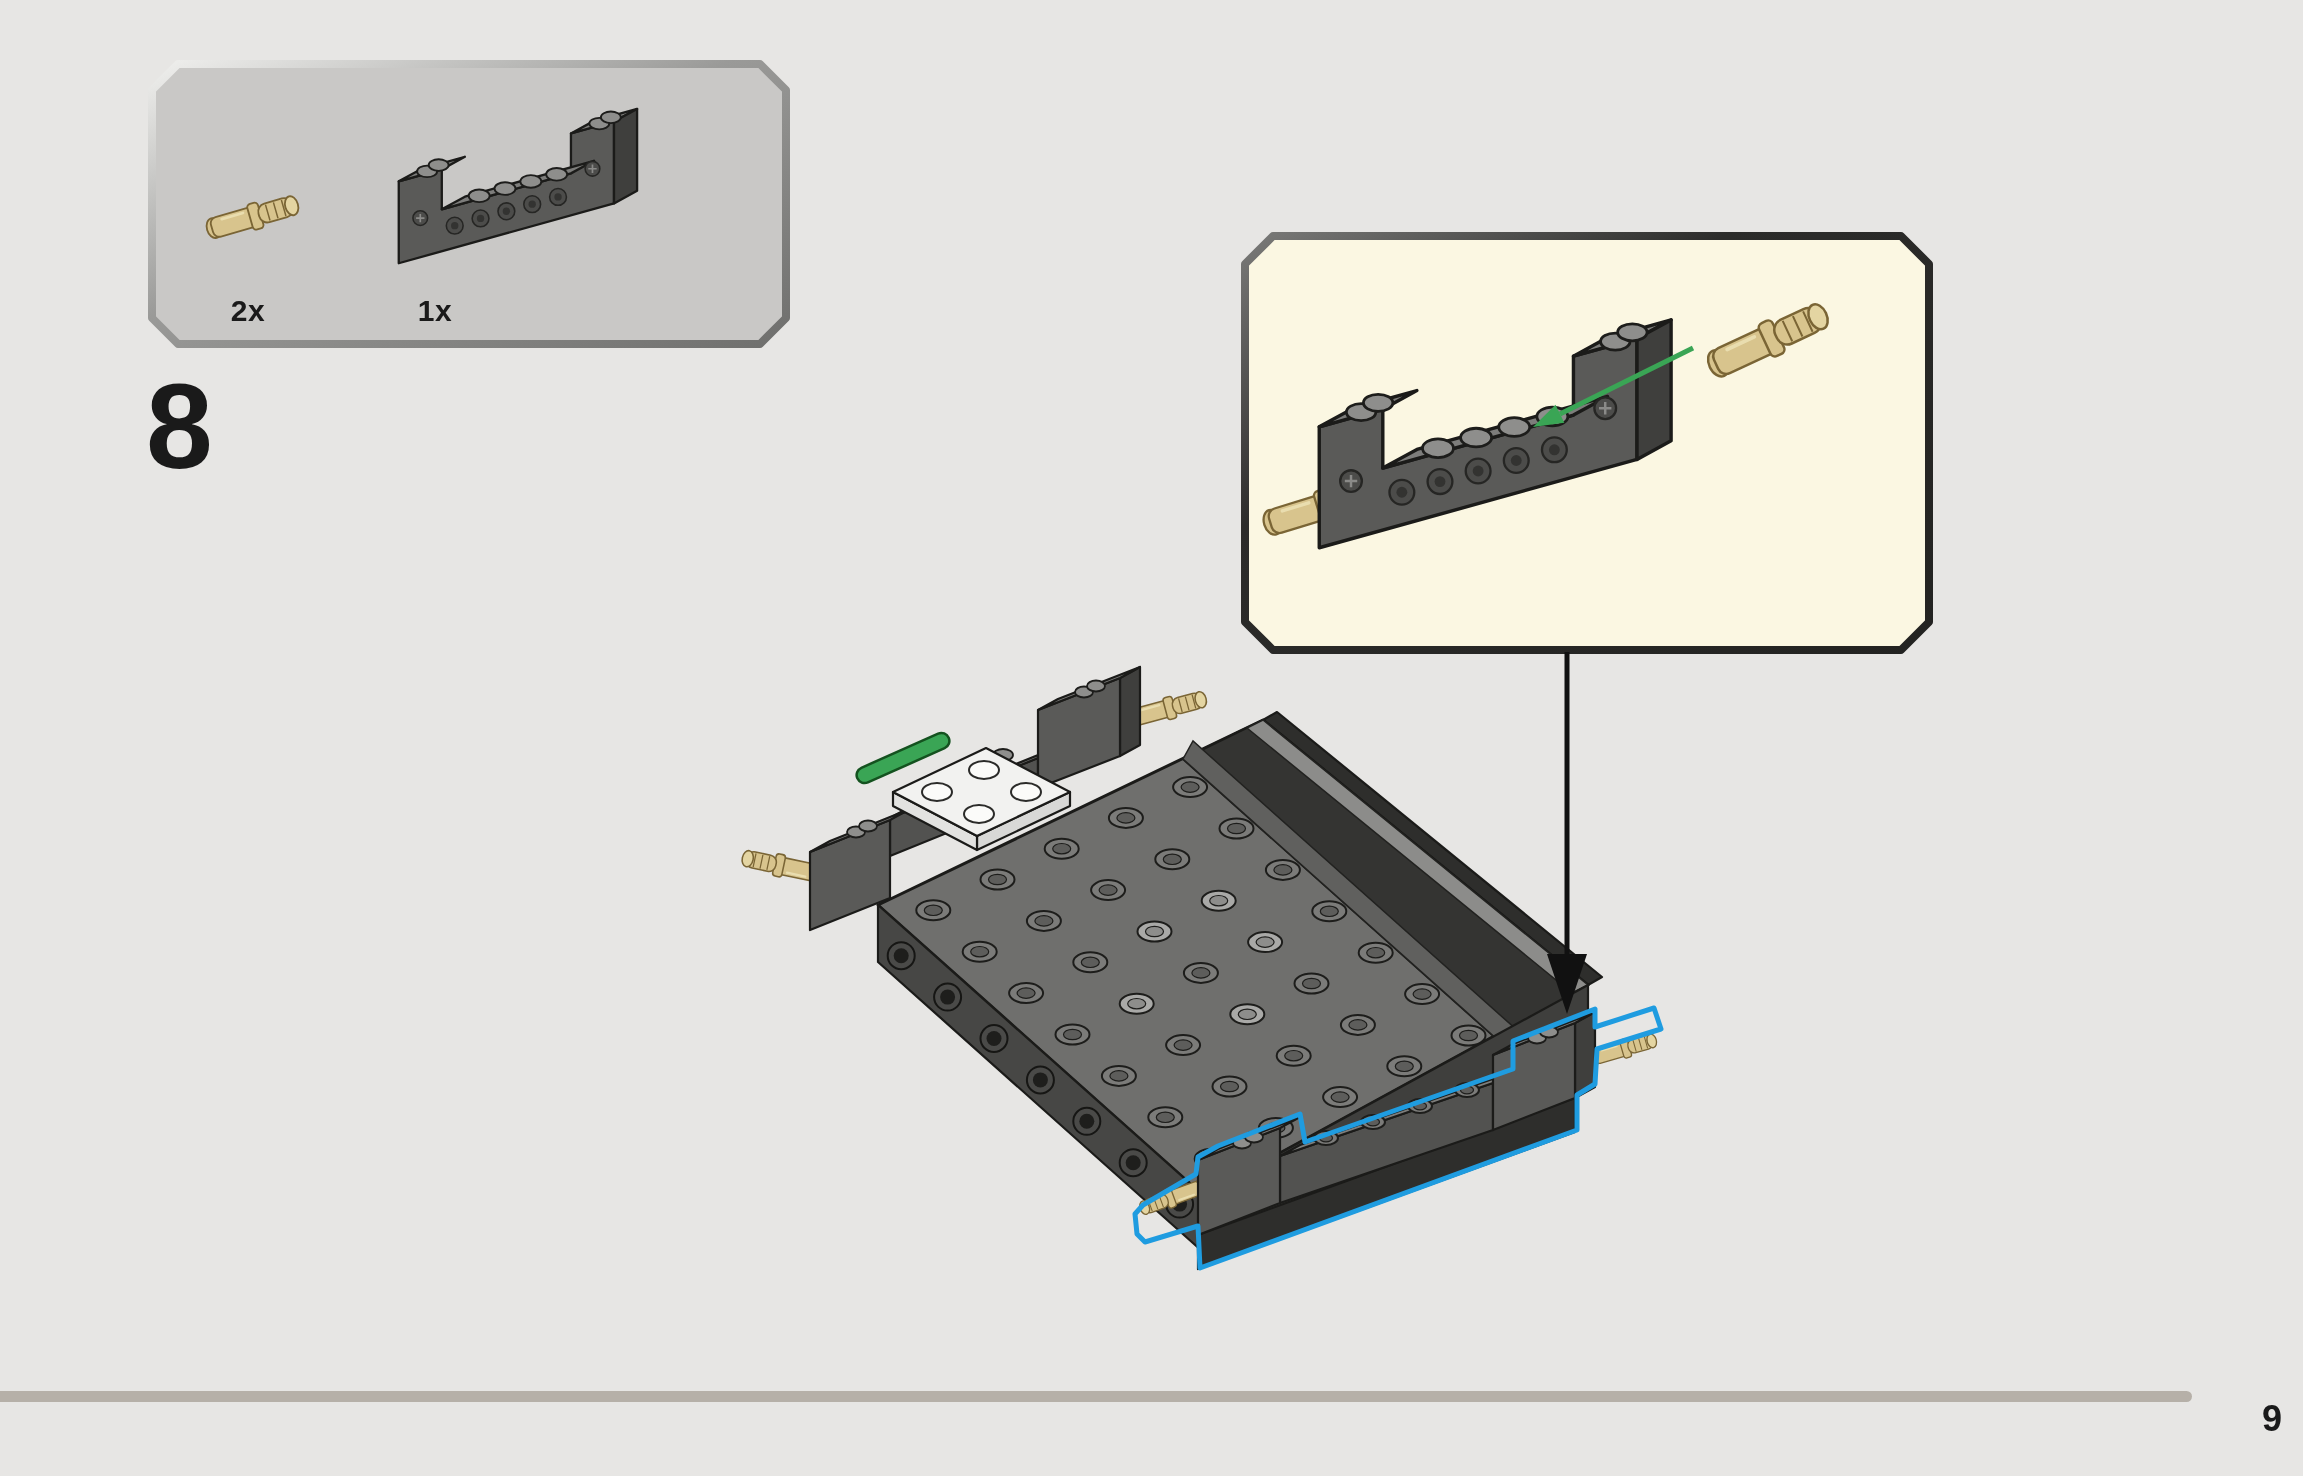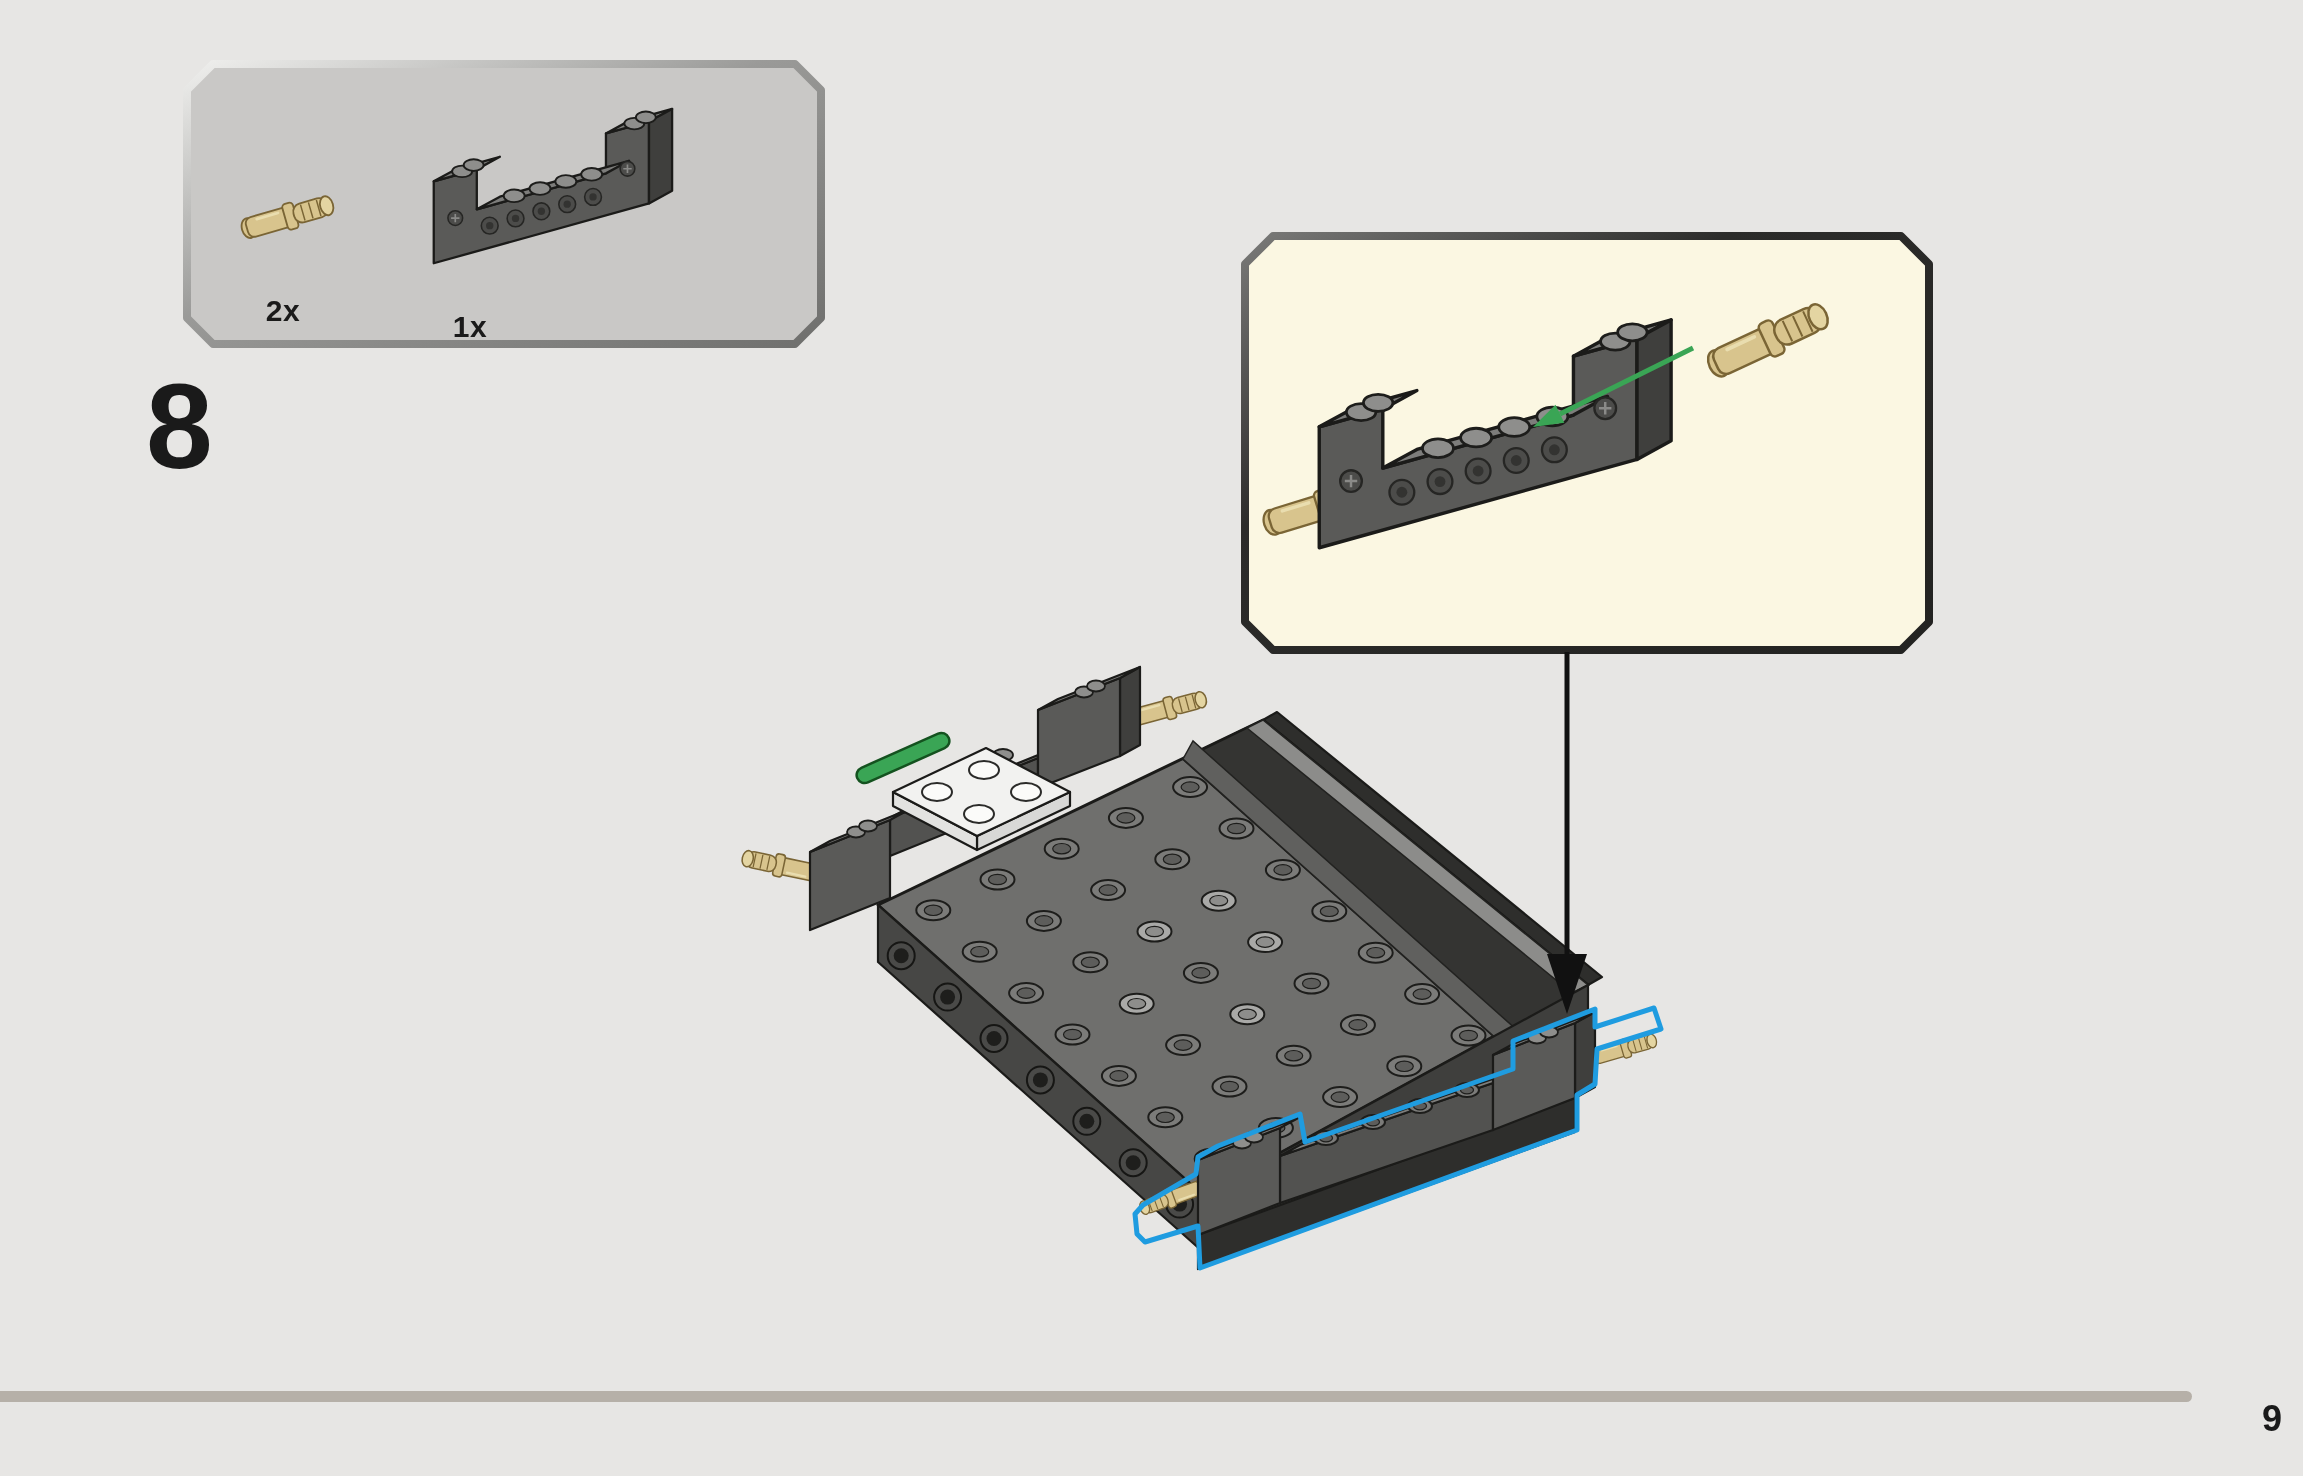--- a/index.html
+++ b/index.html
@@ -11,21 +11,21 @@
     --pin-tan:#d8c48d;
     --pin-tan-dark:#7a6535;
     --brick-gray:#5a5a58;
     --progress-bar:#b6b0a8;
     --text-color:#1a1a1a;
     --line:#1b1b19;
   }
   html,body{margin:0;padding:0;background:var(--page-background);}
   .page{position:relative;width:2303px;height:1476px;overflow:hidden;
         font-family:"Liberation Sans",sans-serif;background:var(--page-background);}
-  .parts-box{position:absolute;left:148px;top:60px;width:642px;height:288px;margin-left:35px;}
+  .parts-box{position:absolute;left:148px;top:60px;width:642px;height:288px;}
   .parts-box svg{position:absolute;left:0;top:0;}
   .count-label{position:absolute;width:80px;text-align:center;font-size:30px;font-weight:700;
                color:var(--text-color);letter-spacing:.5px;}
   .step-number{position:absolute;left:146px;top:366px;font-size:120px;font-weight:600;
                color:var(--text-color);line-height:1;}
   .inset{position:absolute;left:1241px;top:232px;width:692px;height:422px;}
   .down-arrow{position:absolute;left:1540px;top:650px;}
   .assembly{position:absolute;left:718px;top:640px;}
   .progress-bar{position:absolute;left:0;top:1391px;width:2192px;height:11px;
                 background:var(--progress-bar);border-radius:0 6px 6px 0;}
@@ -136,21 +136,21 @@
     <svg viewBox="0 0 642 288" width="642" height="288">
       <path class="parts-frame" d="M30 4 H612 L638 30 V258 L612 284 H30 L4 258 V30 Z"></path>
       <g>
         <g transform="translate(52,150) rotate(-16) scale(0.92)">
             <use href="#pin-piece"></use>
           </g>
       </g>
       <use href="#bracket-brick" transform="translate(235,30) scale(1.05)"></use>
     </svg>
     <div class="count-label" style="left:60px;top:234px;">2x</div>
-    <div class="count-label" style="left:247px;top:250px;">1x</div>
+    <div class="count-label" style="left:247px;top:234px;">1x</div>
   </div>
 
   <div class="step-number">8</div>
 
   <div class="inset">
     <svg viewBox="0 0 692 422" width="692" height="422">
       <path class="inset-frame" d="M32 4 H660 L688 32 V390 L660 418 H32 L4 390 V32 Z"></path>
       <g>
         <g transform="translate(14,268) rotate(-17) scale(1.15)">
             <use href="#pin-piece"></use>

